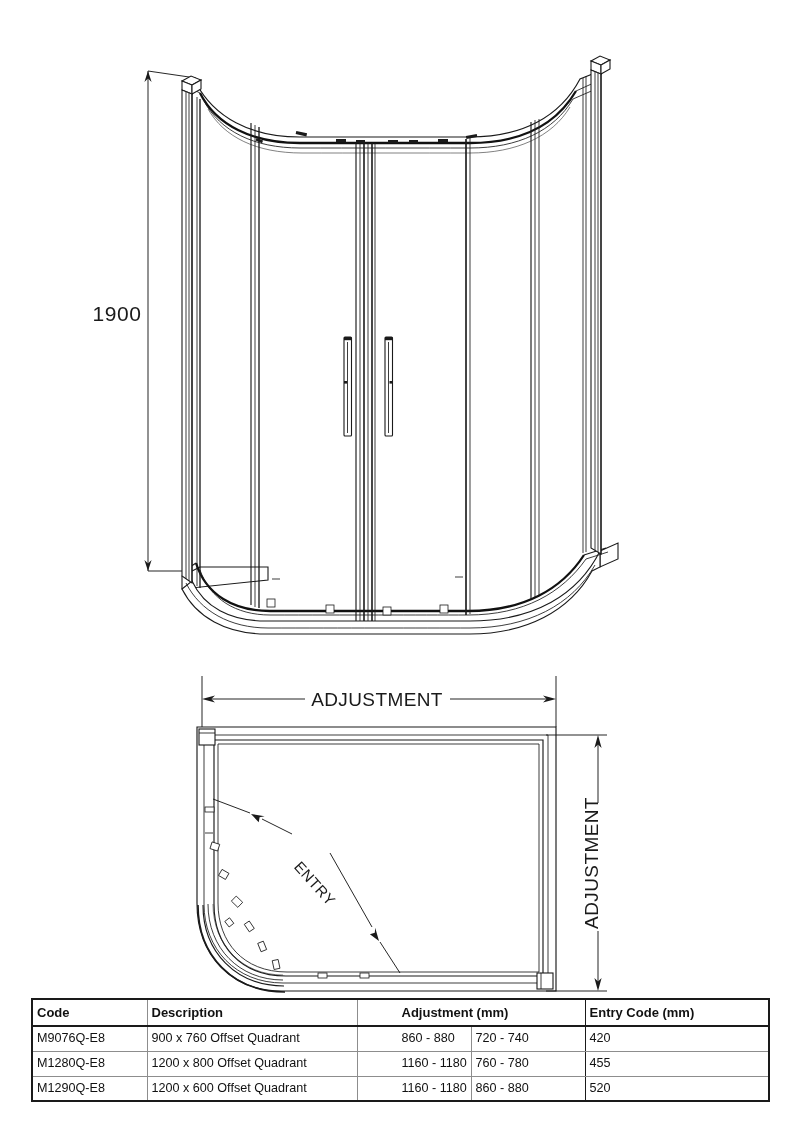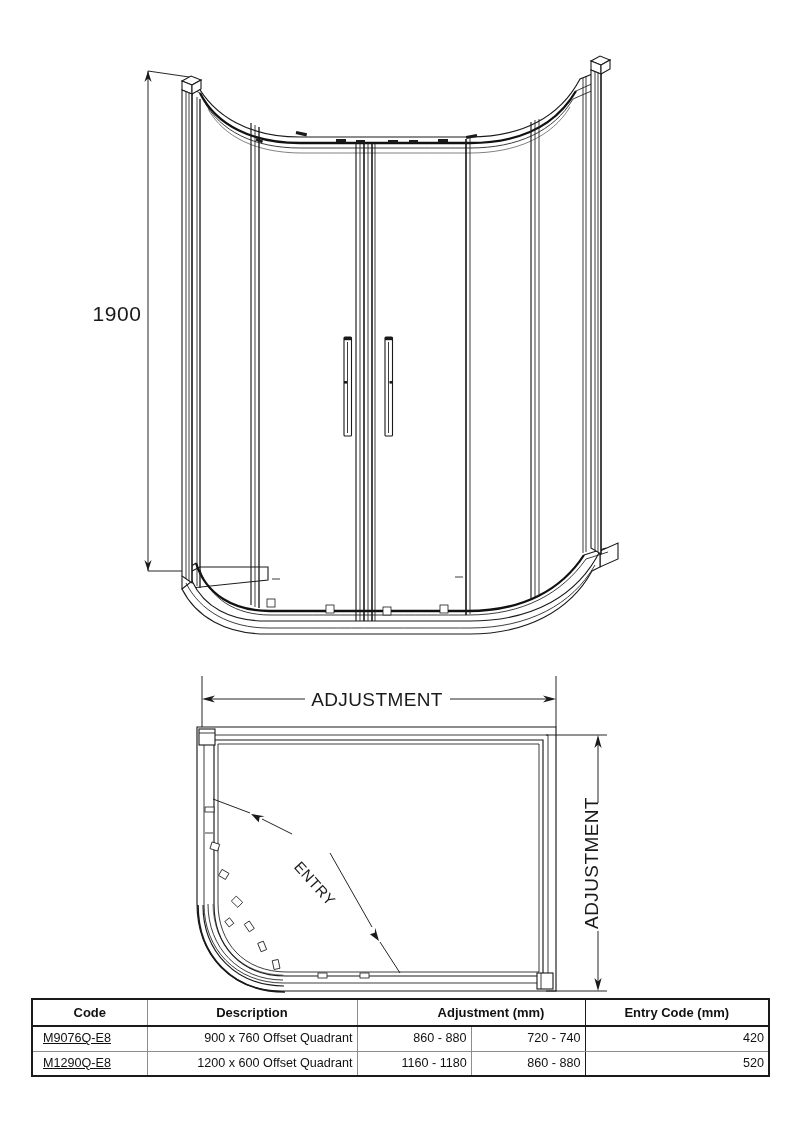--- a/index.html
+++ b/index.html
@@ -68,30 +68,30 @@
   table.spec th, table.spec td {
     border: 1px solid #8d8d8d;
     height: 25px;
     padding: 0 4px;
     line-height: 1.05;
     white-space: nowrap;
     overflow: hidden;
   }
   table.spec th {
     font-weight: bold;
-    text-align: center;
+    text-align: left;
     font-size: 13px;
     height: 27px;
     border-bottom: 2px solid #1a1a1a;
   }
   table.spec {
     border: 2px solid #1a1a1a;
   }
-  table.spec tbody td { text-align: right; }
-  table.spec tbody td.code { text-align: left; padding-left: 10px; text-decoration: underline; }
+  table.spec tbody td { text-align: left; }
+  table.spec tbody td.code { text-align: left; padding-left: 4px; }
   .col-code { width: 115px; }
   .col-desc { width: 210px; }
   .col-adj1 { width: 114px; }
   .col-adj2 { width: 114px; }
   .col-entry{ width: 184px; }
   
   table.spec th.sep-l, table.spec td.sep-l { border-left: 1.8px solid #1a1a1a; padding-left: 44px; }
   table.spec th.sep-r, table.spec td.sep-r { border-right: 1.8px solid #1a1a1a; }
 </style>
 </head>
@@ -379,20 +379,27 @@
       </thead>
       <tbody>
         <tr>
           <td class="code">M9076Q-E8</td>
           <td>900 x 760 Offset Quadrant</td>
           <td class="sep-l">860 - 880</td>
           <td class="sep-r">720 - 740</td>
           <td>420</td>
         </tr>
         <tr>
+          <td class="code">M1280Q-E8</td>
+          <td>1200 x 800 Offset Quadrant</td>
+          <td class="sep-l">1160 - 1180</td>
+          <td class="sep-r">760 - 780</td>
+          <td>455</td>
+        </tr>
+        <tr>
           <td class="code">M1290Q-E8</td>
           <td>1200 x 600 Offset Quadrant</td>
           <td class="sep-l">1160 - 1180</td>
           <td class="sep-r">860 - 880</td>
           <td>520</td>
         </tr>
       </tbody>
     </table>
   </div>
 

